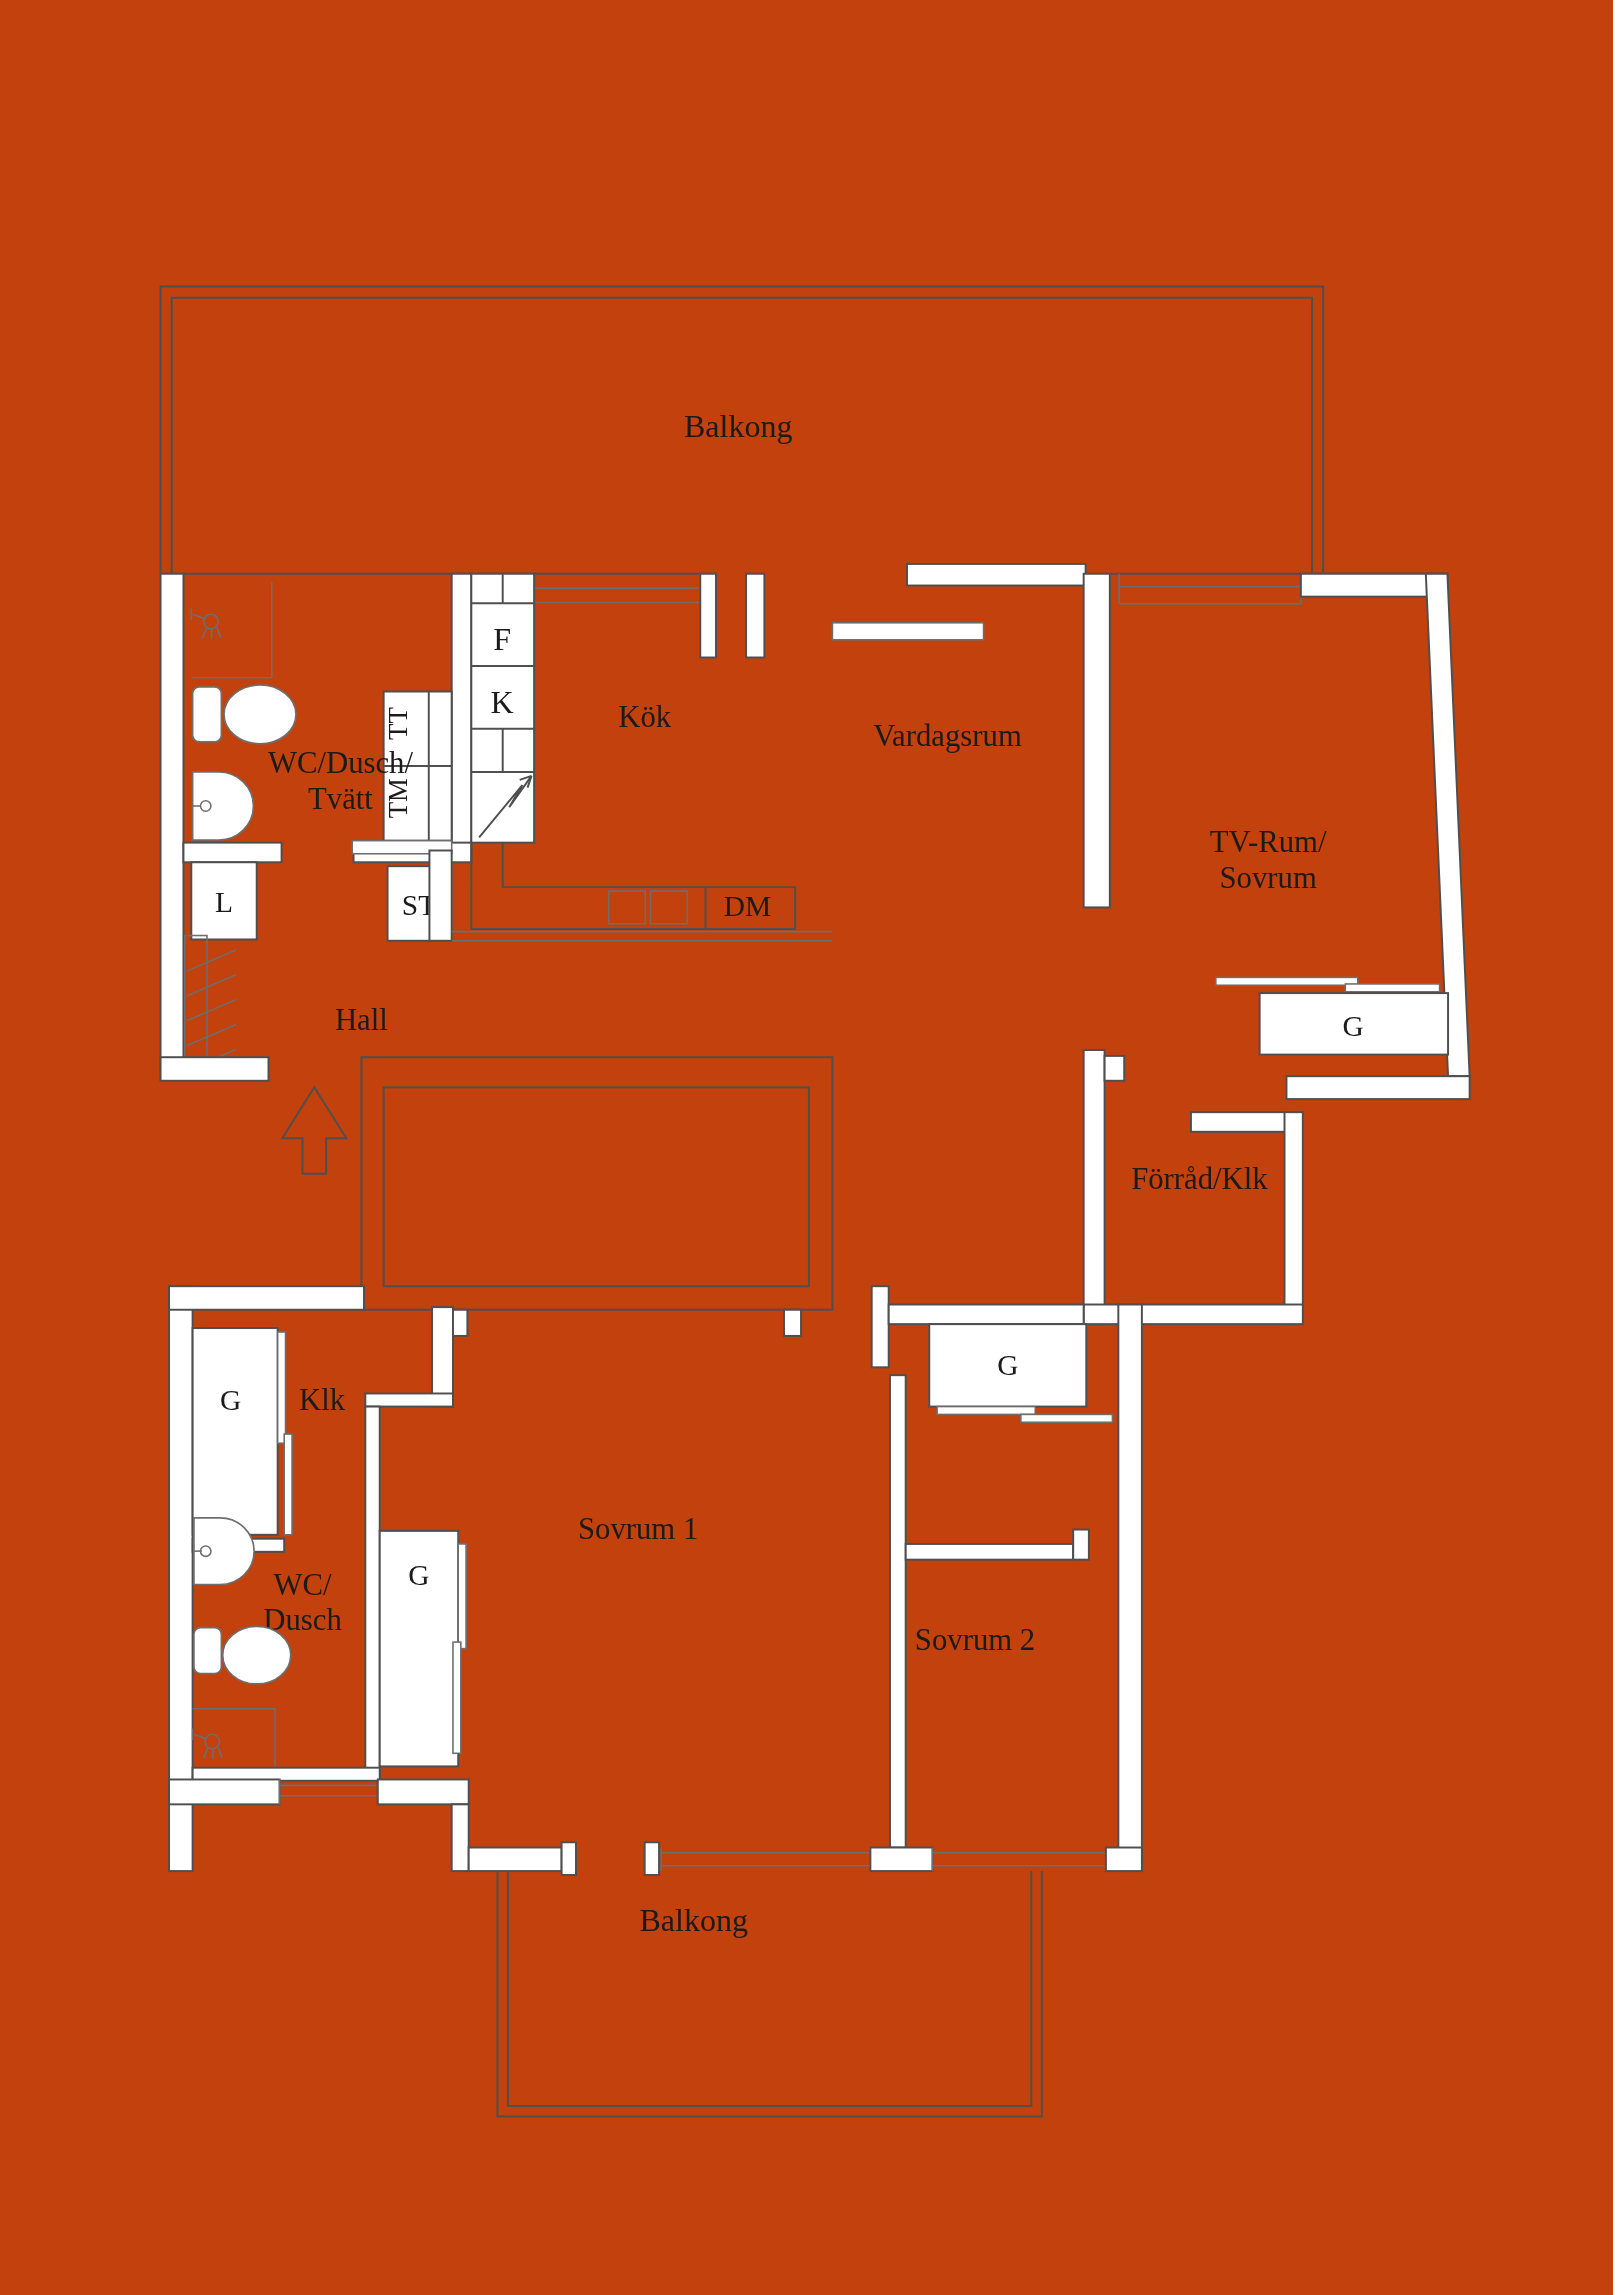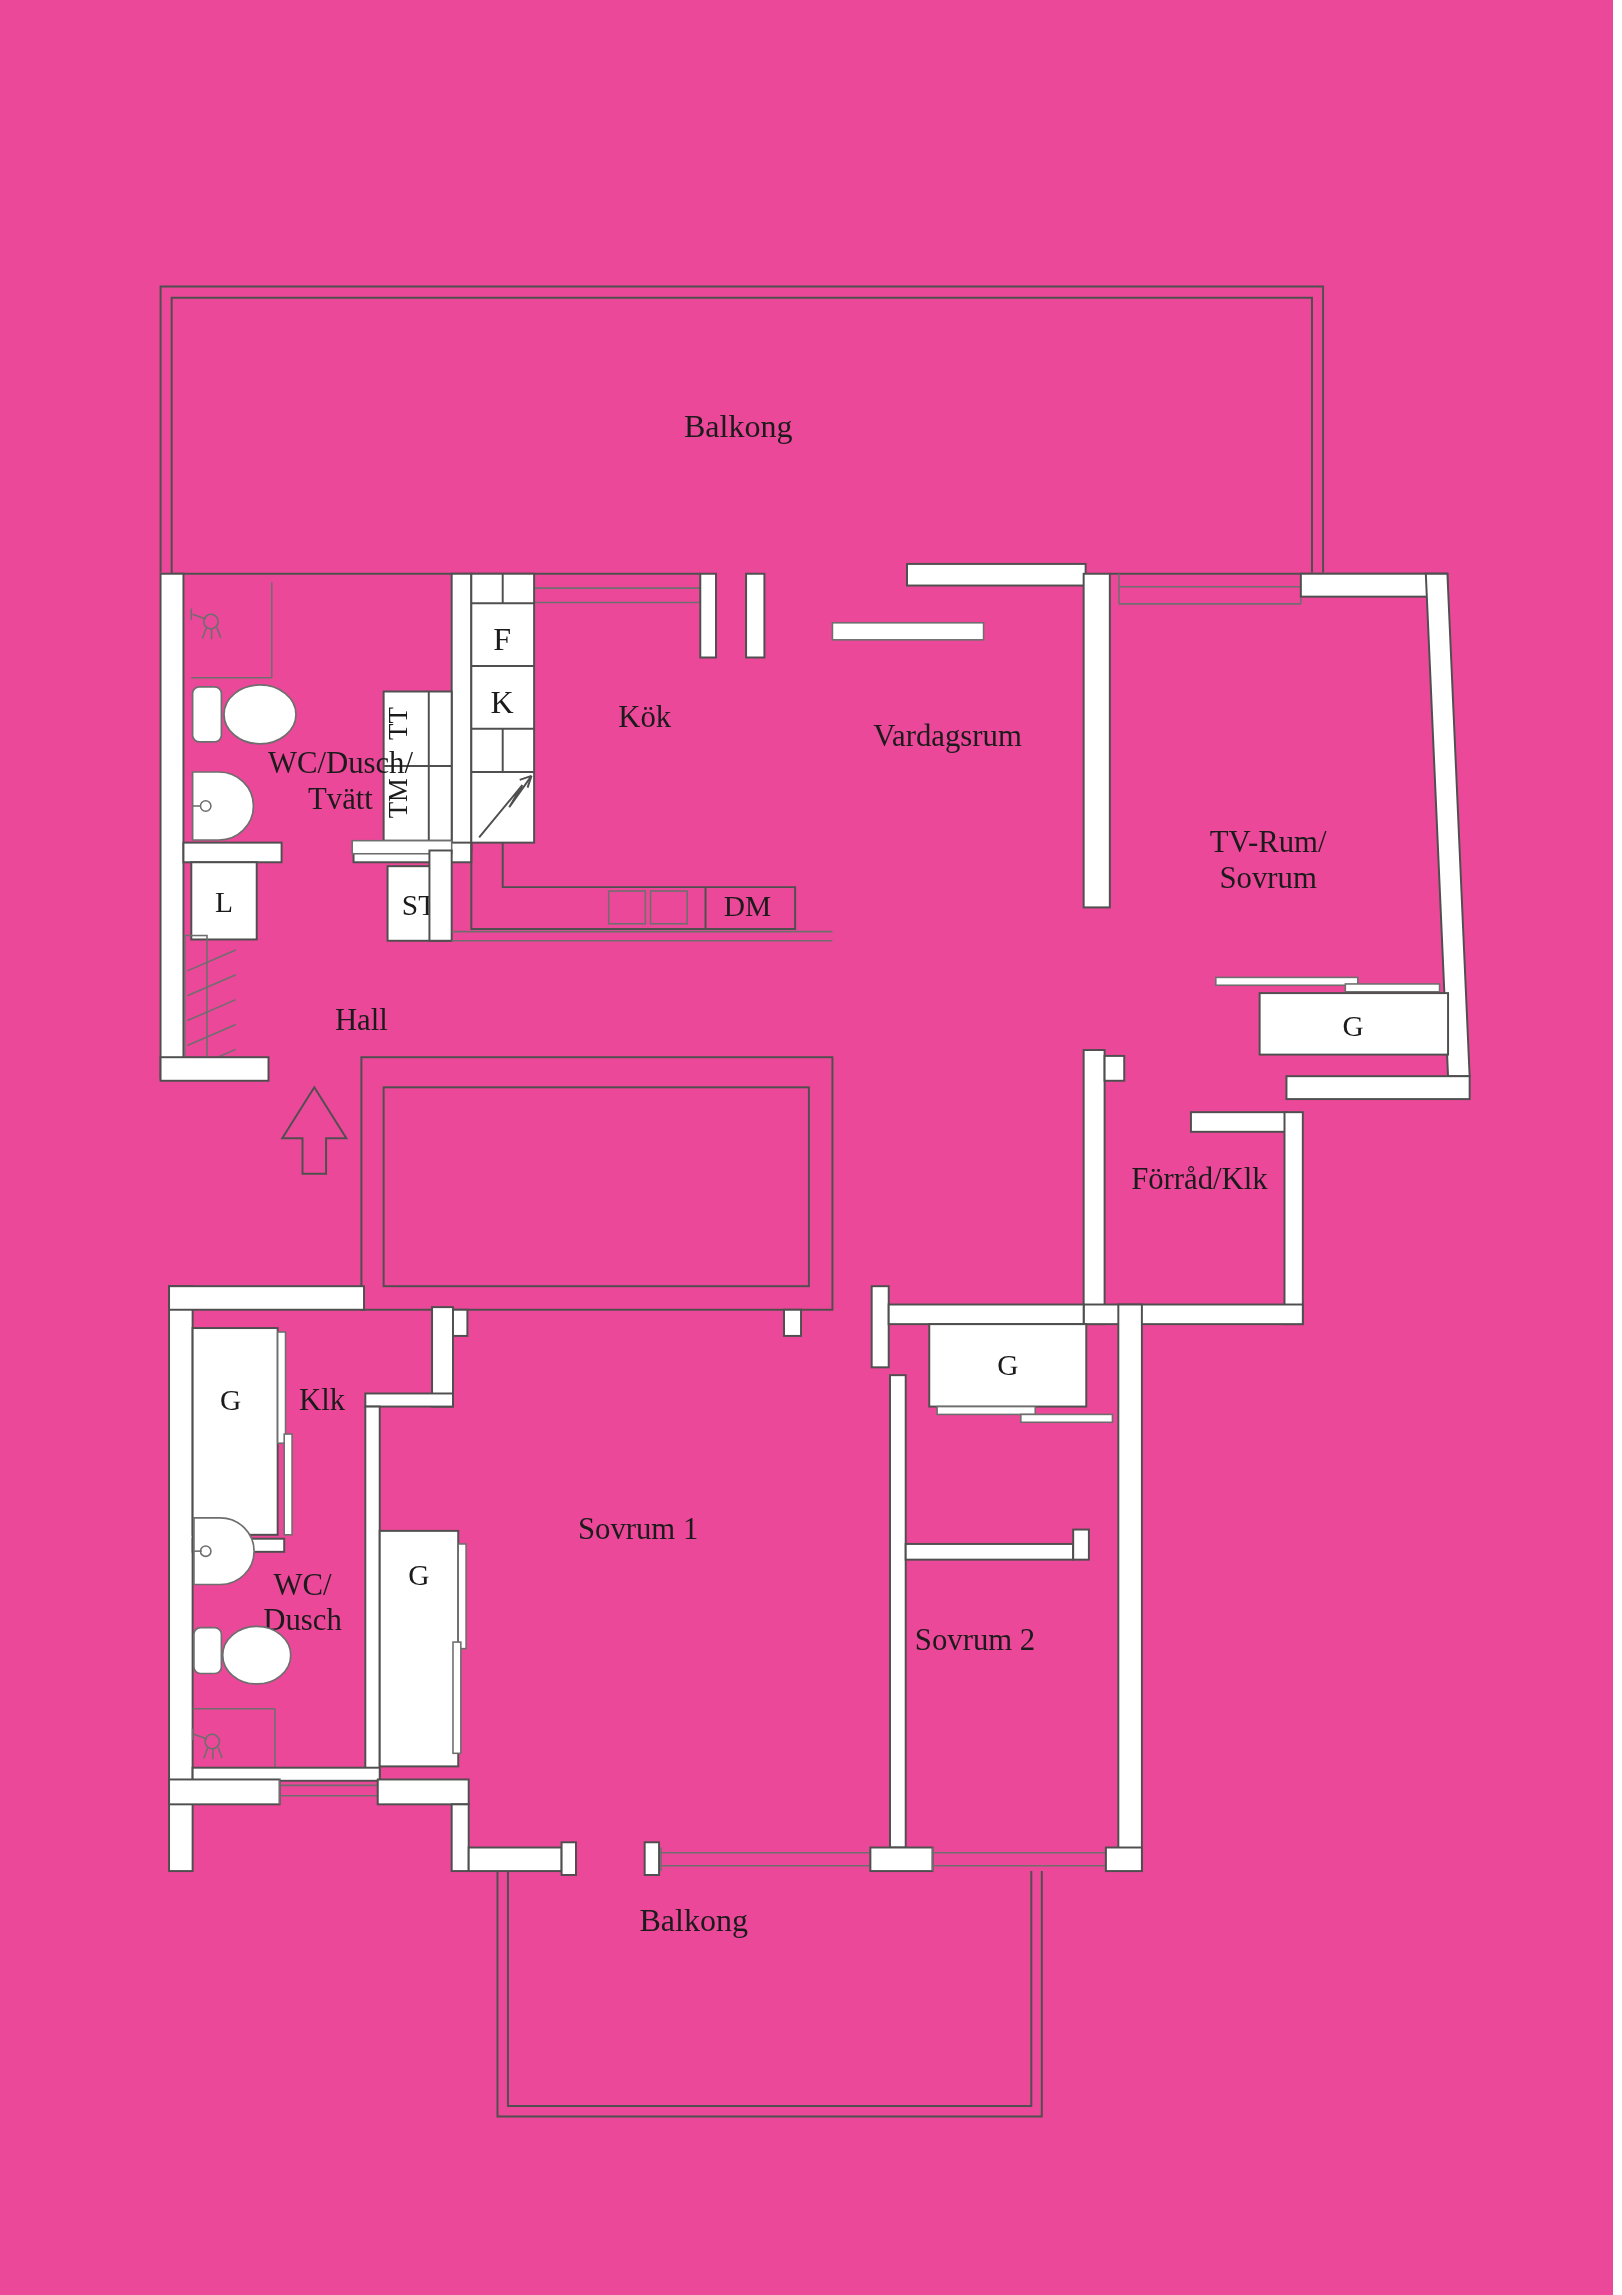--- a/index.html
+++ b/index.html
@@ -1,16 +1,16 @@
 <!DOCTYPE html>
 <html style="font-size:10.5px"><head>
 <meta charset="utf-8">
 <style>
   html,body{margin:0;padding:0;background:#ffffff;}
-  .page{position:relative;width:1613px;height:2295px;background:#ec4899;overflow:hidden;text-decoration:underline;}
+  .page{position:relative;width:1613px;height:2295px;background:#c2410c;overflow:hidden;text-decoration:underline;}
   svg{position:absolute;left:0;top:0;}
   .wall { fill:#ffffff; stroke:#4f4f4f; stroke-width:3; }
   .ln   { fill:none;    stroke:#4f4f4f; stroke-width:3; }
   .thin { fill:none;    stroke:#6e6e6e; stroke-width:2.4; }
   .thinw{ fill:#ffffff; stroke:#6e6e6e; stroke-width:2.4; }
   .fix  { fill:#ffffff; stroke:#6e6e6e; stroke-width:2.6; }
   text  { font-family:"Liberation Serif","DejaVu Serif",serif; fill:#1b1b1b;
           text-anchor:middle; stroke:none; }
   .t48{font-size:49px;} .t46{font-size:47px;} .t44{font-size:45px;} .t40{font-size:41px;}
 </style>

